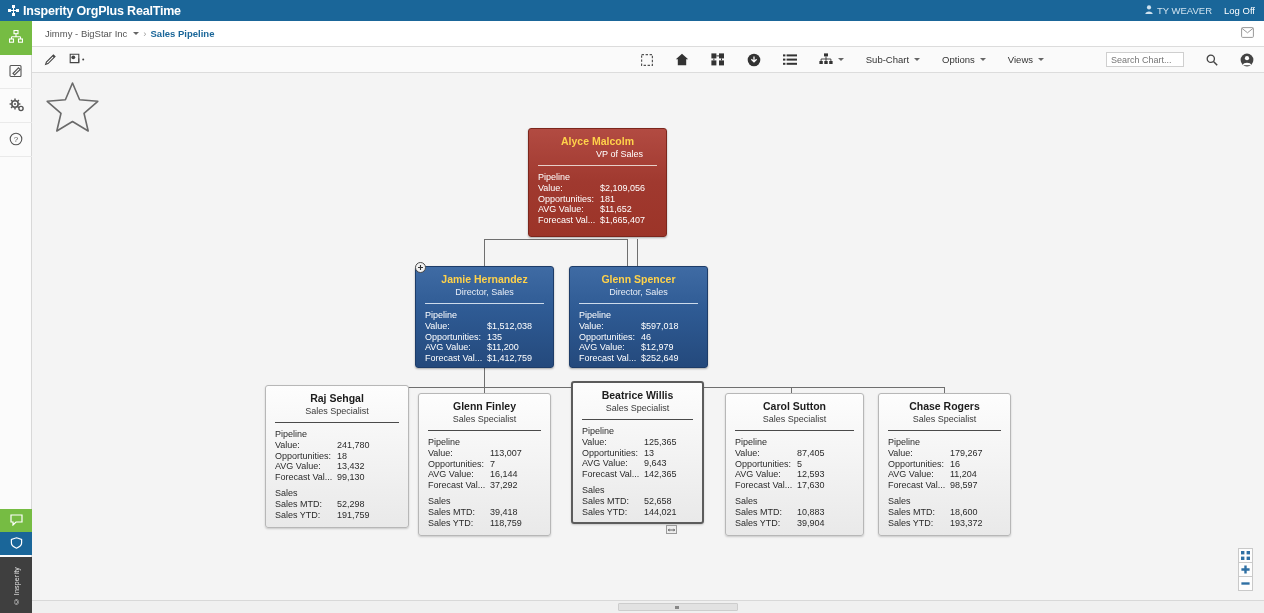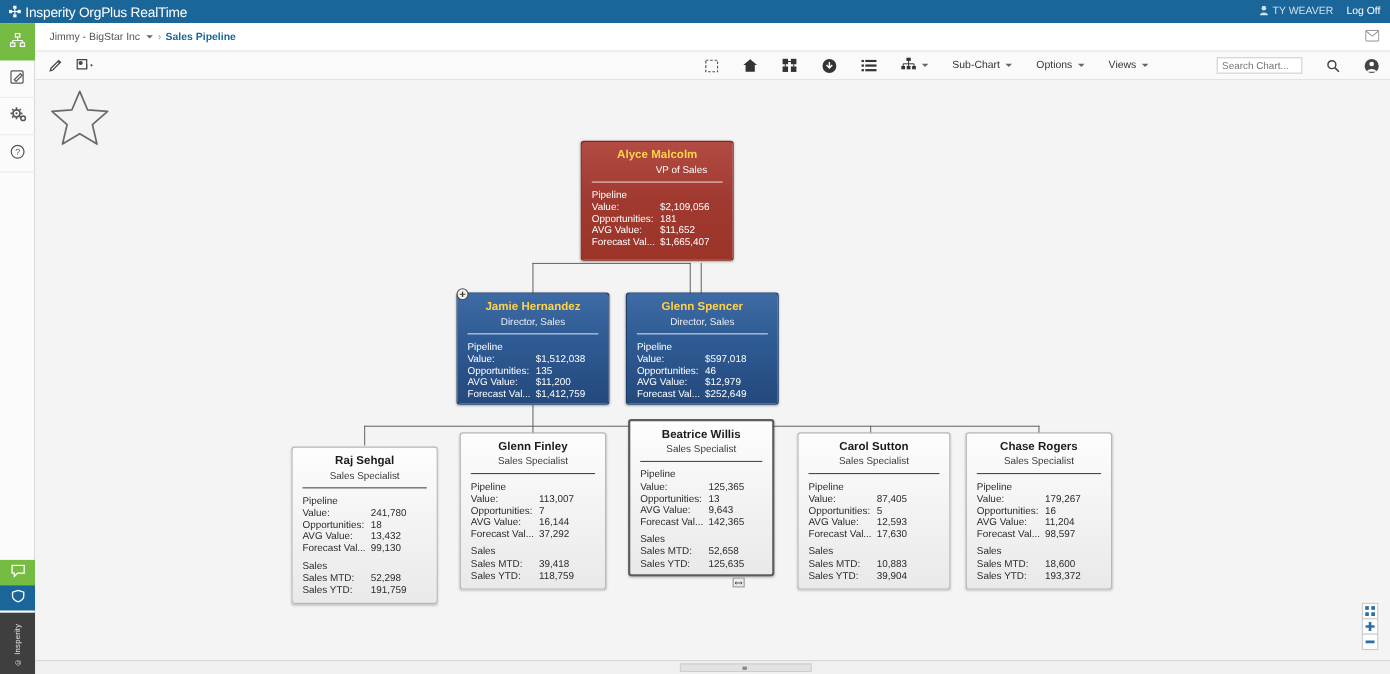--- a/index.html
+++ b/index.html
@@ -14,21 +14,21 @@
 
   
   #topbar {
     position:absolute; top:0; left:0; width:1264px; height:21px;
     background:#1a6699;
     display:flex; align-items:center;
   }
   #brand { display:flex; align-items:center; gap:4px; margin-left:8px; }
   #brand-logo { width:11px; height:11px; position:relative; }
   #brand-text {
-    color:#ffffff; font-size:12.5px; font-weight:normal; letter-spacing:-0.2px;
+    color:#ffffff; font-size:12.5px; font-weight:bold; letter-spacing:-0.2px;
   }
   #topbar-right {
     margin-left:auto; display:flex; align-items:center; gap:12px;
     margin-right:9px; color:#cfe2ef; font-size:9.5px;
   }
   #user-block { display:flex; align-items:center; gap:4px; }
   #logoff { color:#ffffff; font-size:9.5px; }
 
   
   #rail {
@@ -482,21 +482,21 @@
           <span class="k">AVG Value:</span>
           <span class="v">$12,979</span>
         </div>
       <div class="row">
           <span class="k">Forecast Val...</span>
           <span class="v">$252,649</span>
         </div>
     </div>
   </div>
 
-  <div class="node grey" style="left:233px; top:333px; width:133px; height:143px;">
+  <div class="node grey" style="left:233px; top:312px; width:144px; height:143px;">
     <div class="node-hdr">
       <div class="nm">Raj Sehgal</div>
       <div class="ttl">Sales Specialist</div>
     </div>
     <div class="rule"></div>
     <div class="body">
       <div class="sec">Pipeline</div>
       <div class="row">
           <span class="k">Value:</span>
           <span class="v">241,780</span>
@@ -588,21 +588,21 @@
           <span class="v">142,365</span>
         </div>
       <div class="gap"></div>
       <div class="sec">Sales</div>
       <div class="row">
           <span class="k">Sales MTD:</span>
           <span class="v">52,658</span>
         </div>
       <div class="row">
           <span class="k">Sales YTD:</span>
-          <span class="v">125,635</span>
+          <span class="v">144,021</span>
         </div>
     </div>
   </div>
   <div class="handle" style="left:634px; top:452px;">
     <svg width="7" height="4" viewBox="0 0 7 4">
         <path d="M0.4 2h6.2M1.4 0.8L0.4 2l1 1.2M5.6 0.8L6.6 2l-1 1.2" stroke="#444" stroke-width="0.8" fill="none"></path>
       </svg>
   </div>
 
   <div class="node grey" style="left:693px; top:320px; width:139px; height:143px;">

